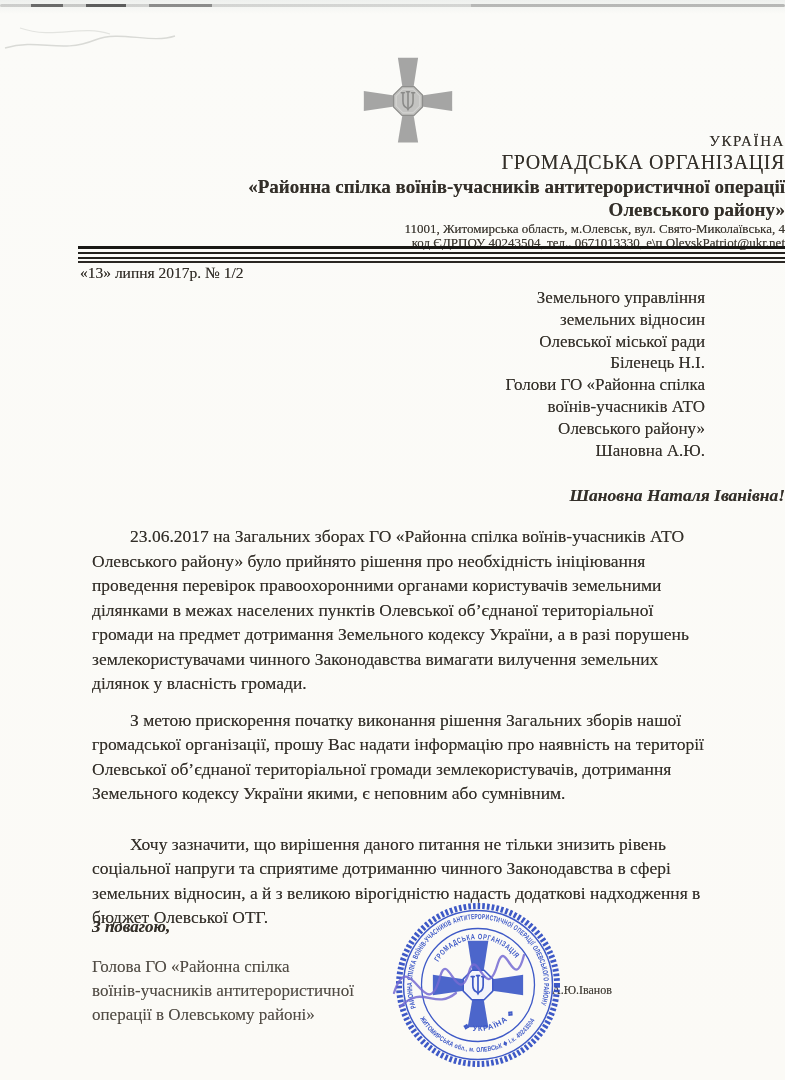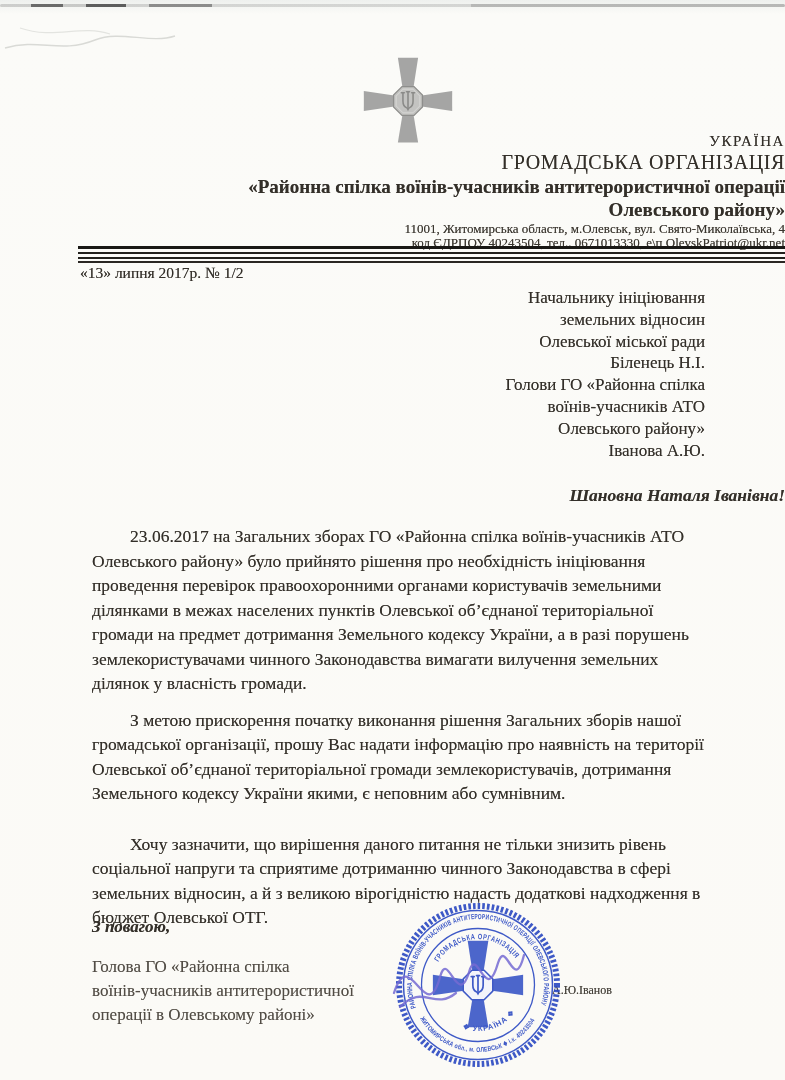--- a/index.html
+++ b/index.html
@@ -100,28 +100,28 @@
 <div class="abs center ink orgname orgname2">Олевського району»</div>
 <div class="abs center ink addr addr1">11001, Житомирська область, м.Олевськ, вул. Свято-Миколаївська, 4</div>
 <div class="abs center ink addr addr2">код ЄДРПОУ 40243504, тел.. 0671013330, е\п OlevskPatriot@ukr.net</div>
 
 <div class="abs rule rule1"></div>
 <div class="abs rule rule2"></div>
 
 <div class="abs ink dateline">«13» липня 2017р. № 1/2</div>
 
 <div class="abs ink recipient">
-  <div>Начальнику ініціювання</div>
+  <div>Земельного управління</div>
   <div>земельних відносин</div>
   <div>Олевської міської ради</div>
   <div>Біленець Н.І.</div>
   <div>Голови ГО «Районна спілка</div>
   <div>воїнів-учасників АТО</div>
   <div>Олевського району»</div>
-  <div>Іванова А.Ю.</div>
+  <div>Шановна А.Ю.</div>
 </div>
 
 <div class="abs center ink salutation">Шановна Наталя Іванівна!</div>
 
 <div class="abs ink body-text">
   <p>23.06.2017 на Загальних зборах  ГО «Районна спілка воїнів-учасників АТО Олевського району» було прийнято рішення про необхідність ініціювання проведення перевірок правоохоронними органами  користувачів  земельними ділянками в межах населених пунктів Олевської об’єднаної територіальної громади на предмет дотримання Земельного кодексу України, а в разі порушень землекористувачами чинного Законодавства вимагати вилучення земельних ділянок у власність громади.</p>
   <p>З метою прискорення початку виконання рішення Загальних зборів нашої громадської організації, прошу Вас надати інформацію про наявність на території Олевської об’єднаної територіальної громади землекористувачів, дотримання Земельного кодексу України якими, є неповним або сумнівним.</p>
   <p class="gap">Хочу зазначити, що вирішення даного питання не тільки знизить рівень соціальної напруги та сприятиме дотриманню чинного Законодавства в сфері земельних відносин, а й з великою вірогідністю надасть додаткові надходження в бюджет Олевської ОТГ.</p>
 </div>
 

